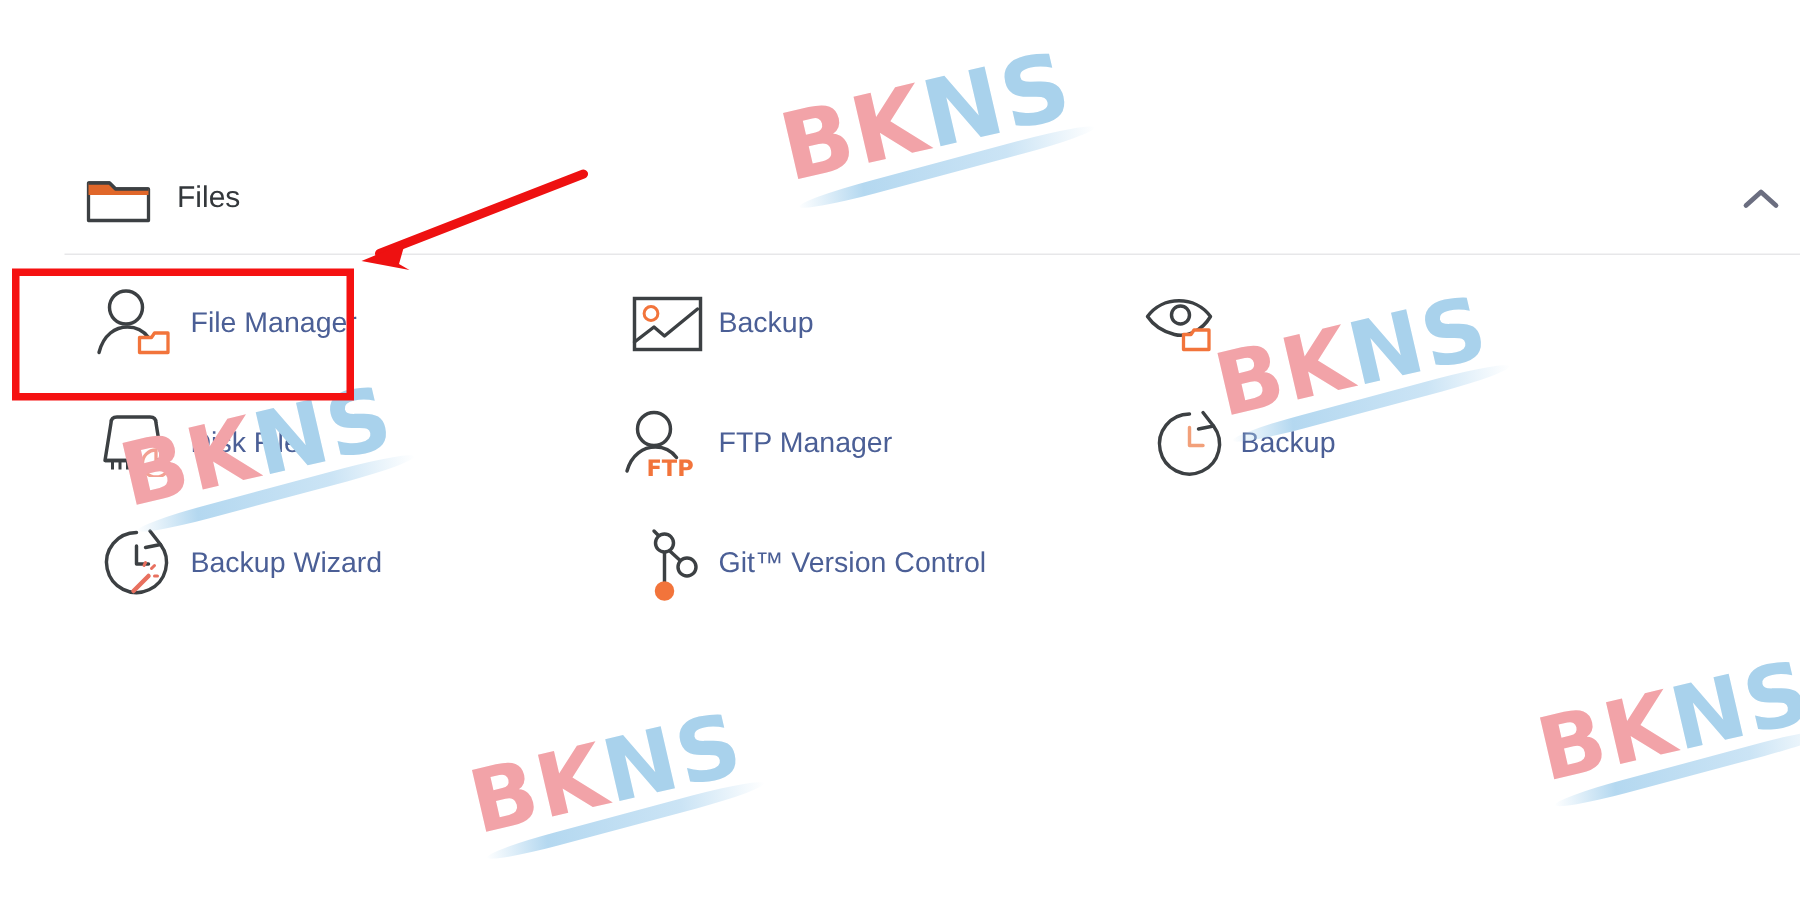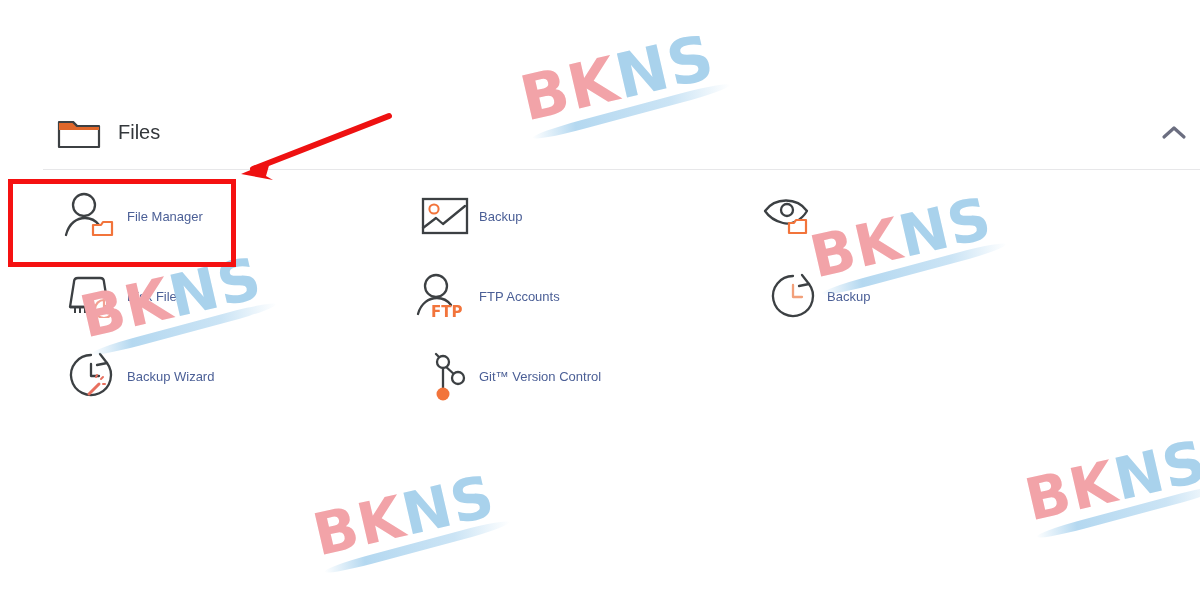--- a/index.html
+++ b/index.html
@@ -105,21 +105,21 @@
   }
   .grid-item .icon-box {
     width: 62px;
     flex: 0 0 62px;
     height: 56px;
     display: flex;
     align-items: center;
     justify-content: flex-end;
   }
   .grid-item .item-label {
-    font-size: 13px;
+    font-size: 19px;
     color: #4b5f96;
     margin-left: 8px;
     white-space: nowrap;
   }
 
   
   .anno-layer {
     position: absolute;
     inset: 0;
     pointer-events: none;
@@ -231,21 +231,21 @@
 
 
     <a class="grid-item">
       <span class="icon-box">
         <svg width="56" height="48" viewBox="0 0 56 48">
           <circle cx="21" cy="14" r="11" fill="none" stroke="#3c4043" stroke-width="2.3"></circle>
           <path d="M3 42 C6 31 14 26 22 26 C28 26 33 29 36 33" fill="none" stroke="#3c4043" stroke-width="2.3" stroke-linecap="round"></path>
           <text x="16" y="45" font-family="DejaVu Sans, sans-serif" font-size="15" font-weight="600" fill="#f2743b">FTP</text>
         </svg>
       </span>
-      <span class="item-label">FTP Accounts</span>
+      <span class="item-label">FTP Manager</span>
     </a>
 
     <a class="grid-item">
       <span class="icon-box">
         <svg width="52" height="50" viewBox="0 0 52 50">
           <path d="M26 5 A20 20 0 1 0 42 13" fill="none" stroke="#3c4043" stroke-width="2.3" stroke-linecap="round"></path>
           <polyline points="35,4 42,13 32,15" fill="none" stroke="#3c4043" stroke-width="2.3" stroke-linecap="round" stroke-linejoin="round"></polyline>
           <polyline points="26,14 26,26 35,26" fill="none" stroke="#f2a07a" stroke-width="2.3" stroke-linecap="round" stroke-linejoin="round"></polyline>
         </svg>
       </span>

